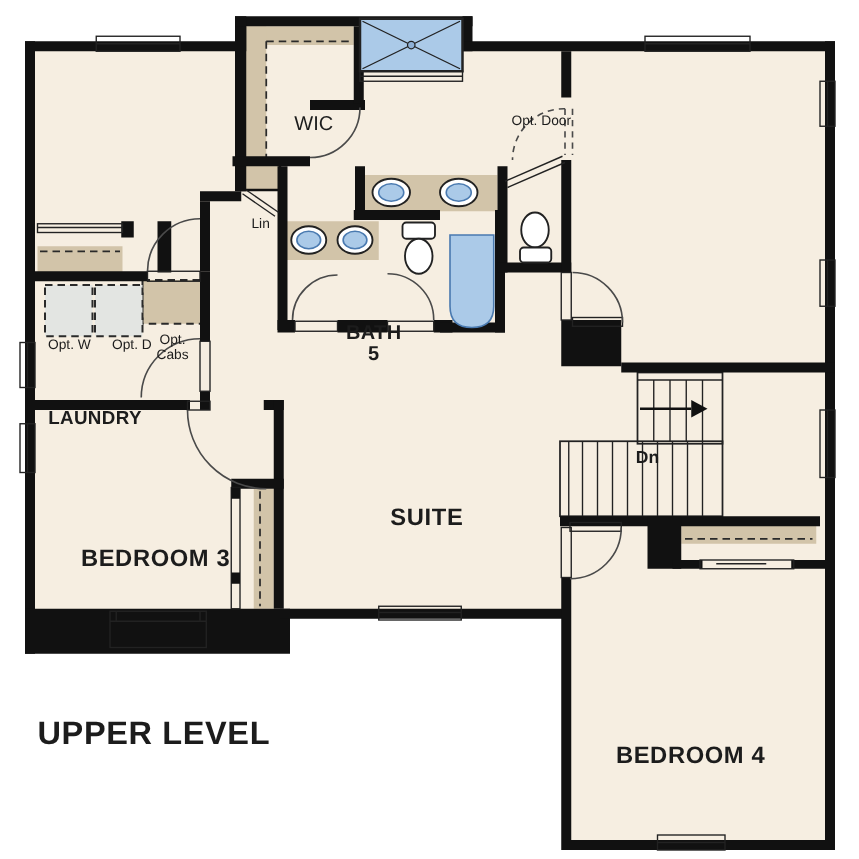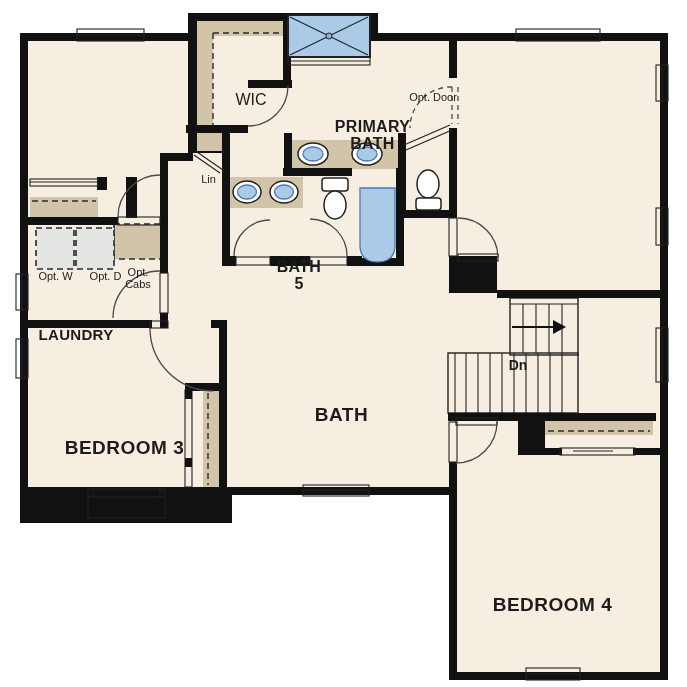--- a/index.html
+++ b/index.html
@@ -258,25 +258,25 @@
         <ellipse class="white fix" cx="428" cy="184" rx="11" ry="14" fill="#fff"></ellipse>
         <rect class="white fix" x="416" y="198" width="25" height="12" rx="3" fill="#fff"></rect>
       </g>
       <g>
         <path class="blue fixb" d="M360,188 L395,188 L395,245 Q395,262 377.5,262 Q360,262 360,245 Z"></path>
       </g>
     </g>
   </svg>
 
   <div class="lbl sm" style="left:219px;top:51px;width:64px;font-size:16px;">WIC</div>
-  <div class="lbl mid" style="left:320px;top:78px;width:105px;">PRIMARY BATH</div>
   <div class="lbl xs" style="left:405px;top:52px;width:56px;">Opt. Door</div>
   <div class="lbl xs" style="left:194px;top:134px;width:29px;">Lin</div>
   <div class="lbl mid" style="left:275px;top:218px;width:48px;">BATH 5</div>
   <div class="lbl xs" style="left:37px;top:231px;width:37px;">Opt. W</div>
   <div class="lbl xs" style="left:87px;top:231px;width:37px;">Opt. D</div>
   <div class="lbl xs" style="left:114px;top:227px;width:48px;">Opt. Cabs</div>
   <div class="lbl midsm" style="left:26px;top:287px;width:100px;">LAUNDRY</div>
-  <div class="lbl big" style="left:299px;top:365px;width:85px;">BATH</div>
+  <div class="lbl big" style="left:299px;top:365px;width:85px;">SUITE</div>
   <div class="lbl sm" style="left:504px;top:318px;width:28px;font-weight:bold;">Dn</div>
   <div class="lbl big" style="left:52px;top:398px;width:145px;">BEDROOM 3</div>
   <div class="lbl big" style="left:480px;top:555px;width:145px;">BEDROOM 4</div>
+  <div class="lbl title" style="left:30px;top:532px;width:230px;">UPPER LEVEL</div>
 </div>
 
 </body></html>

